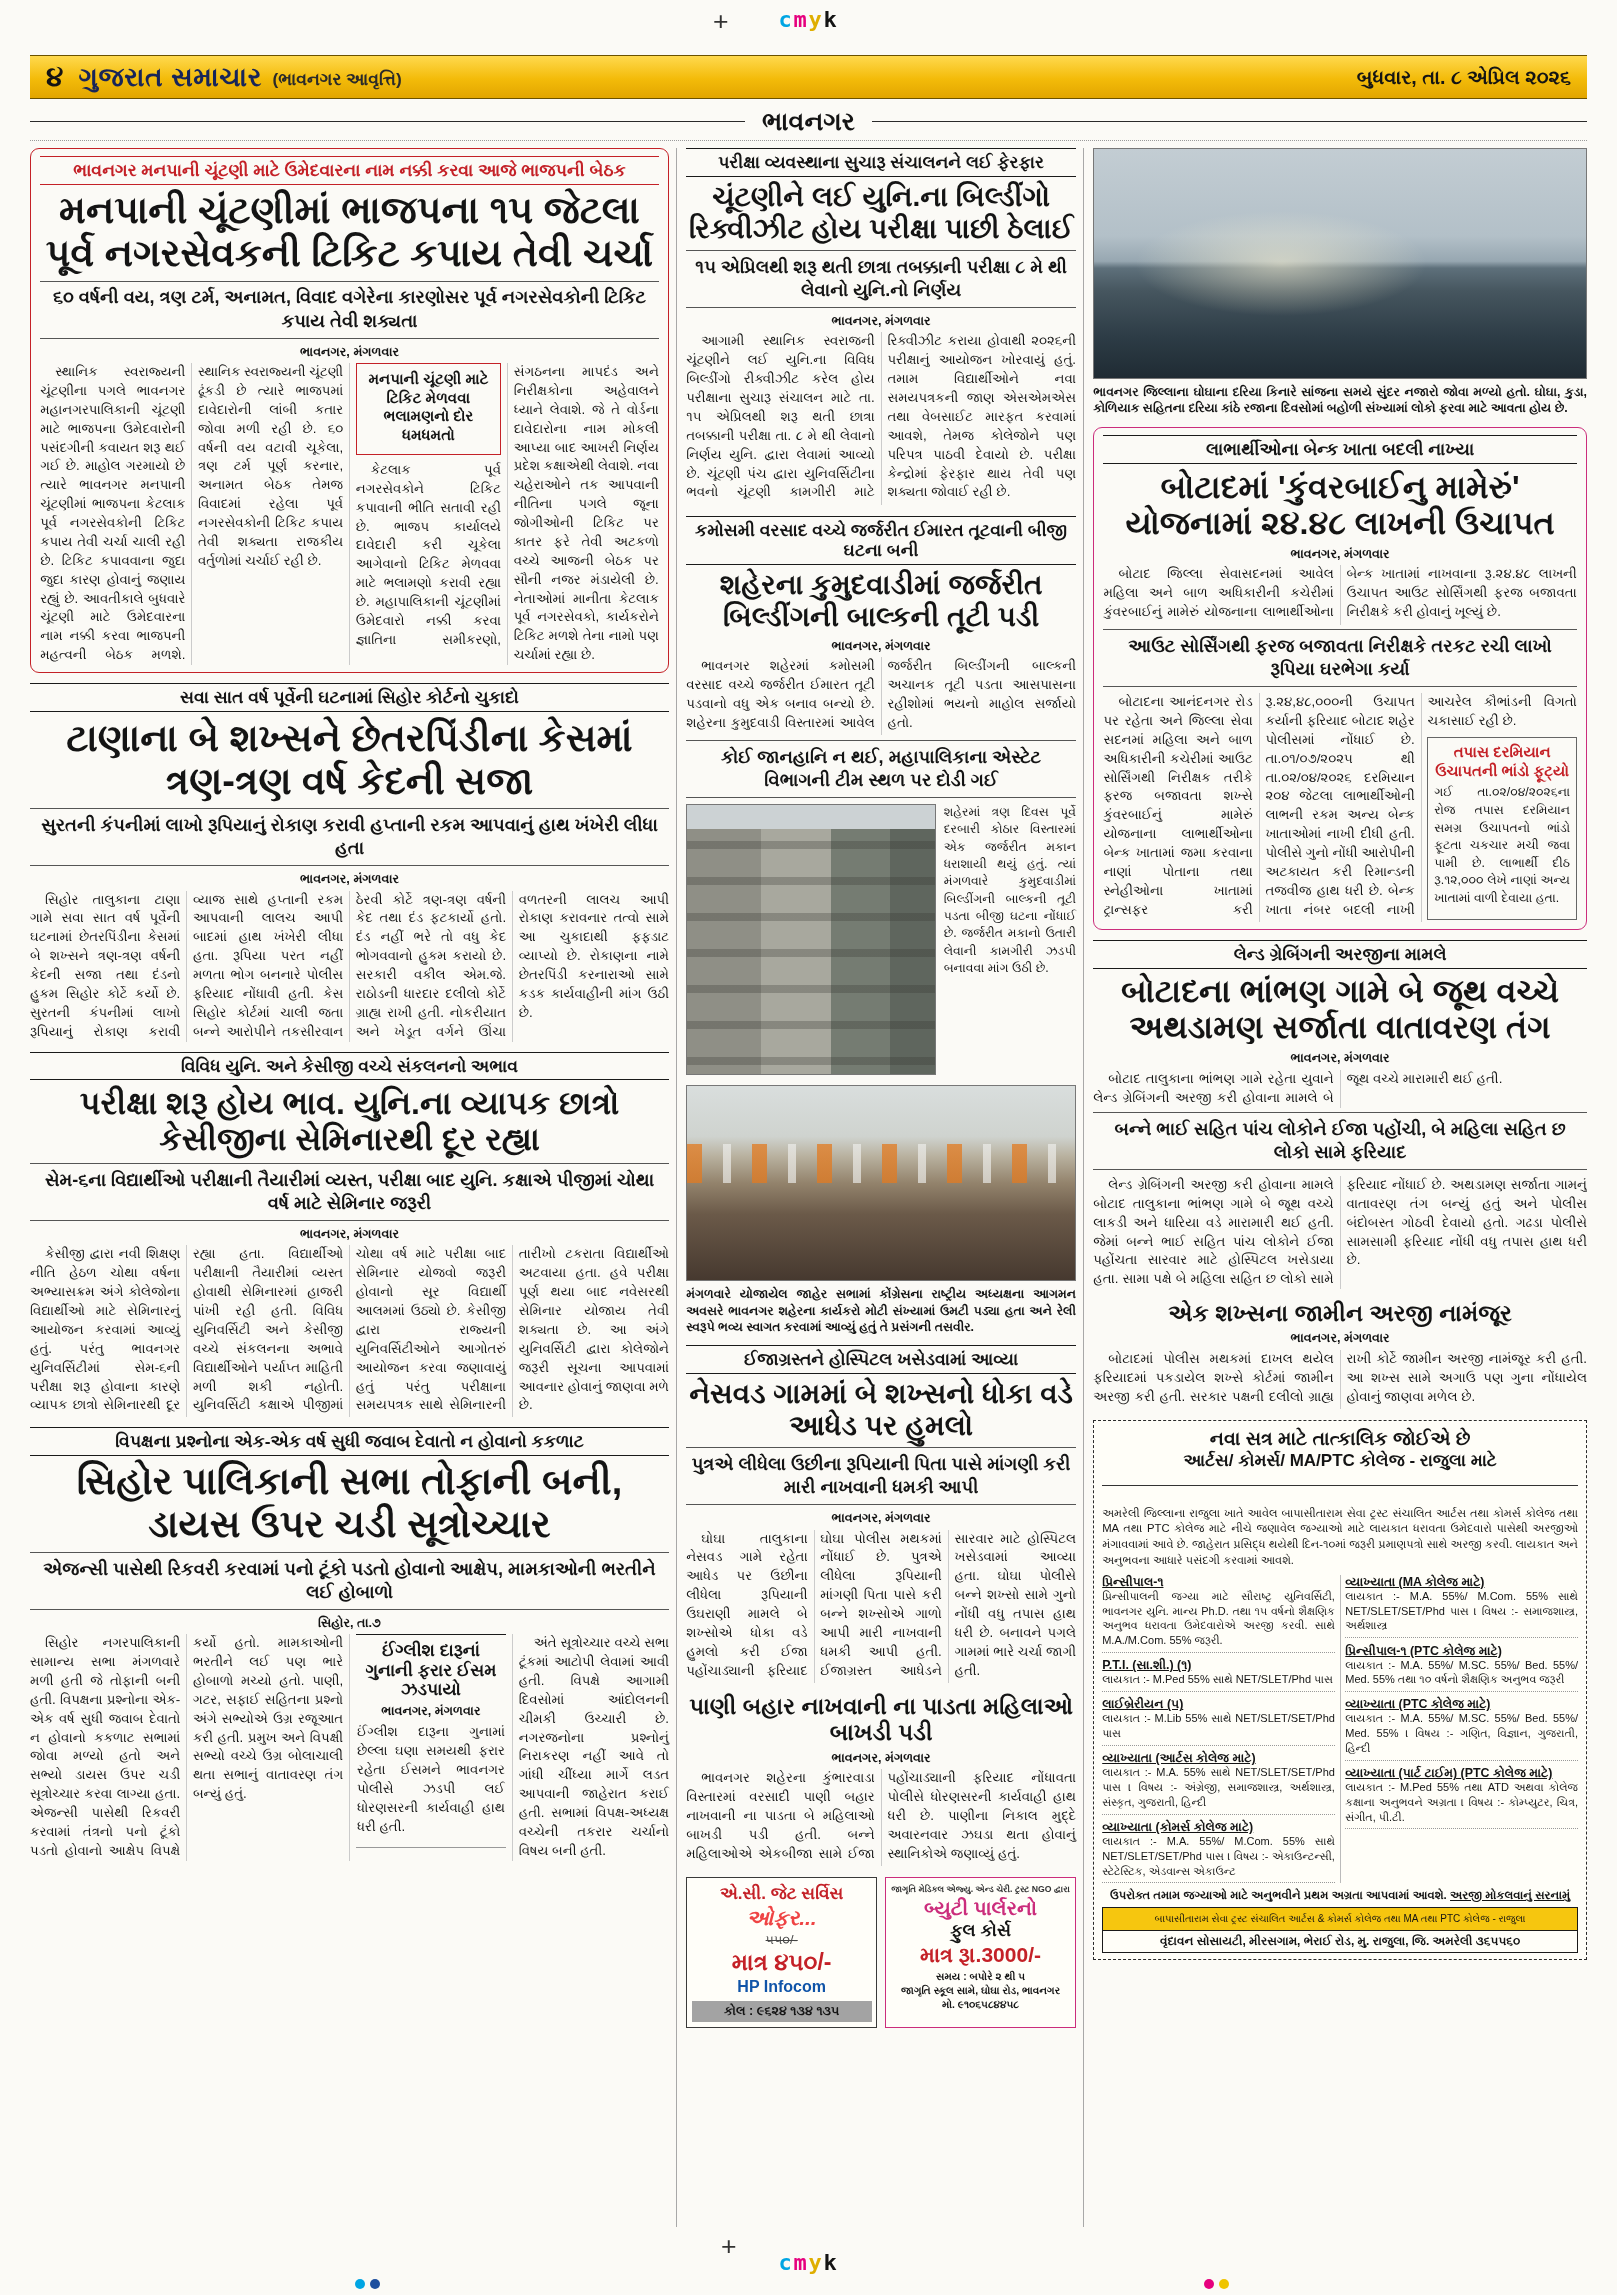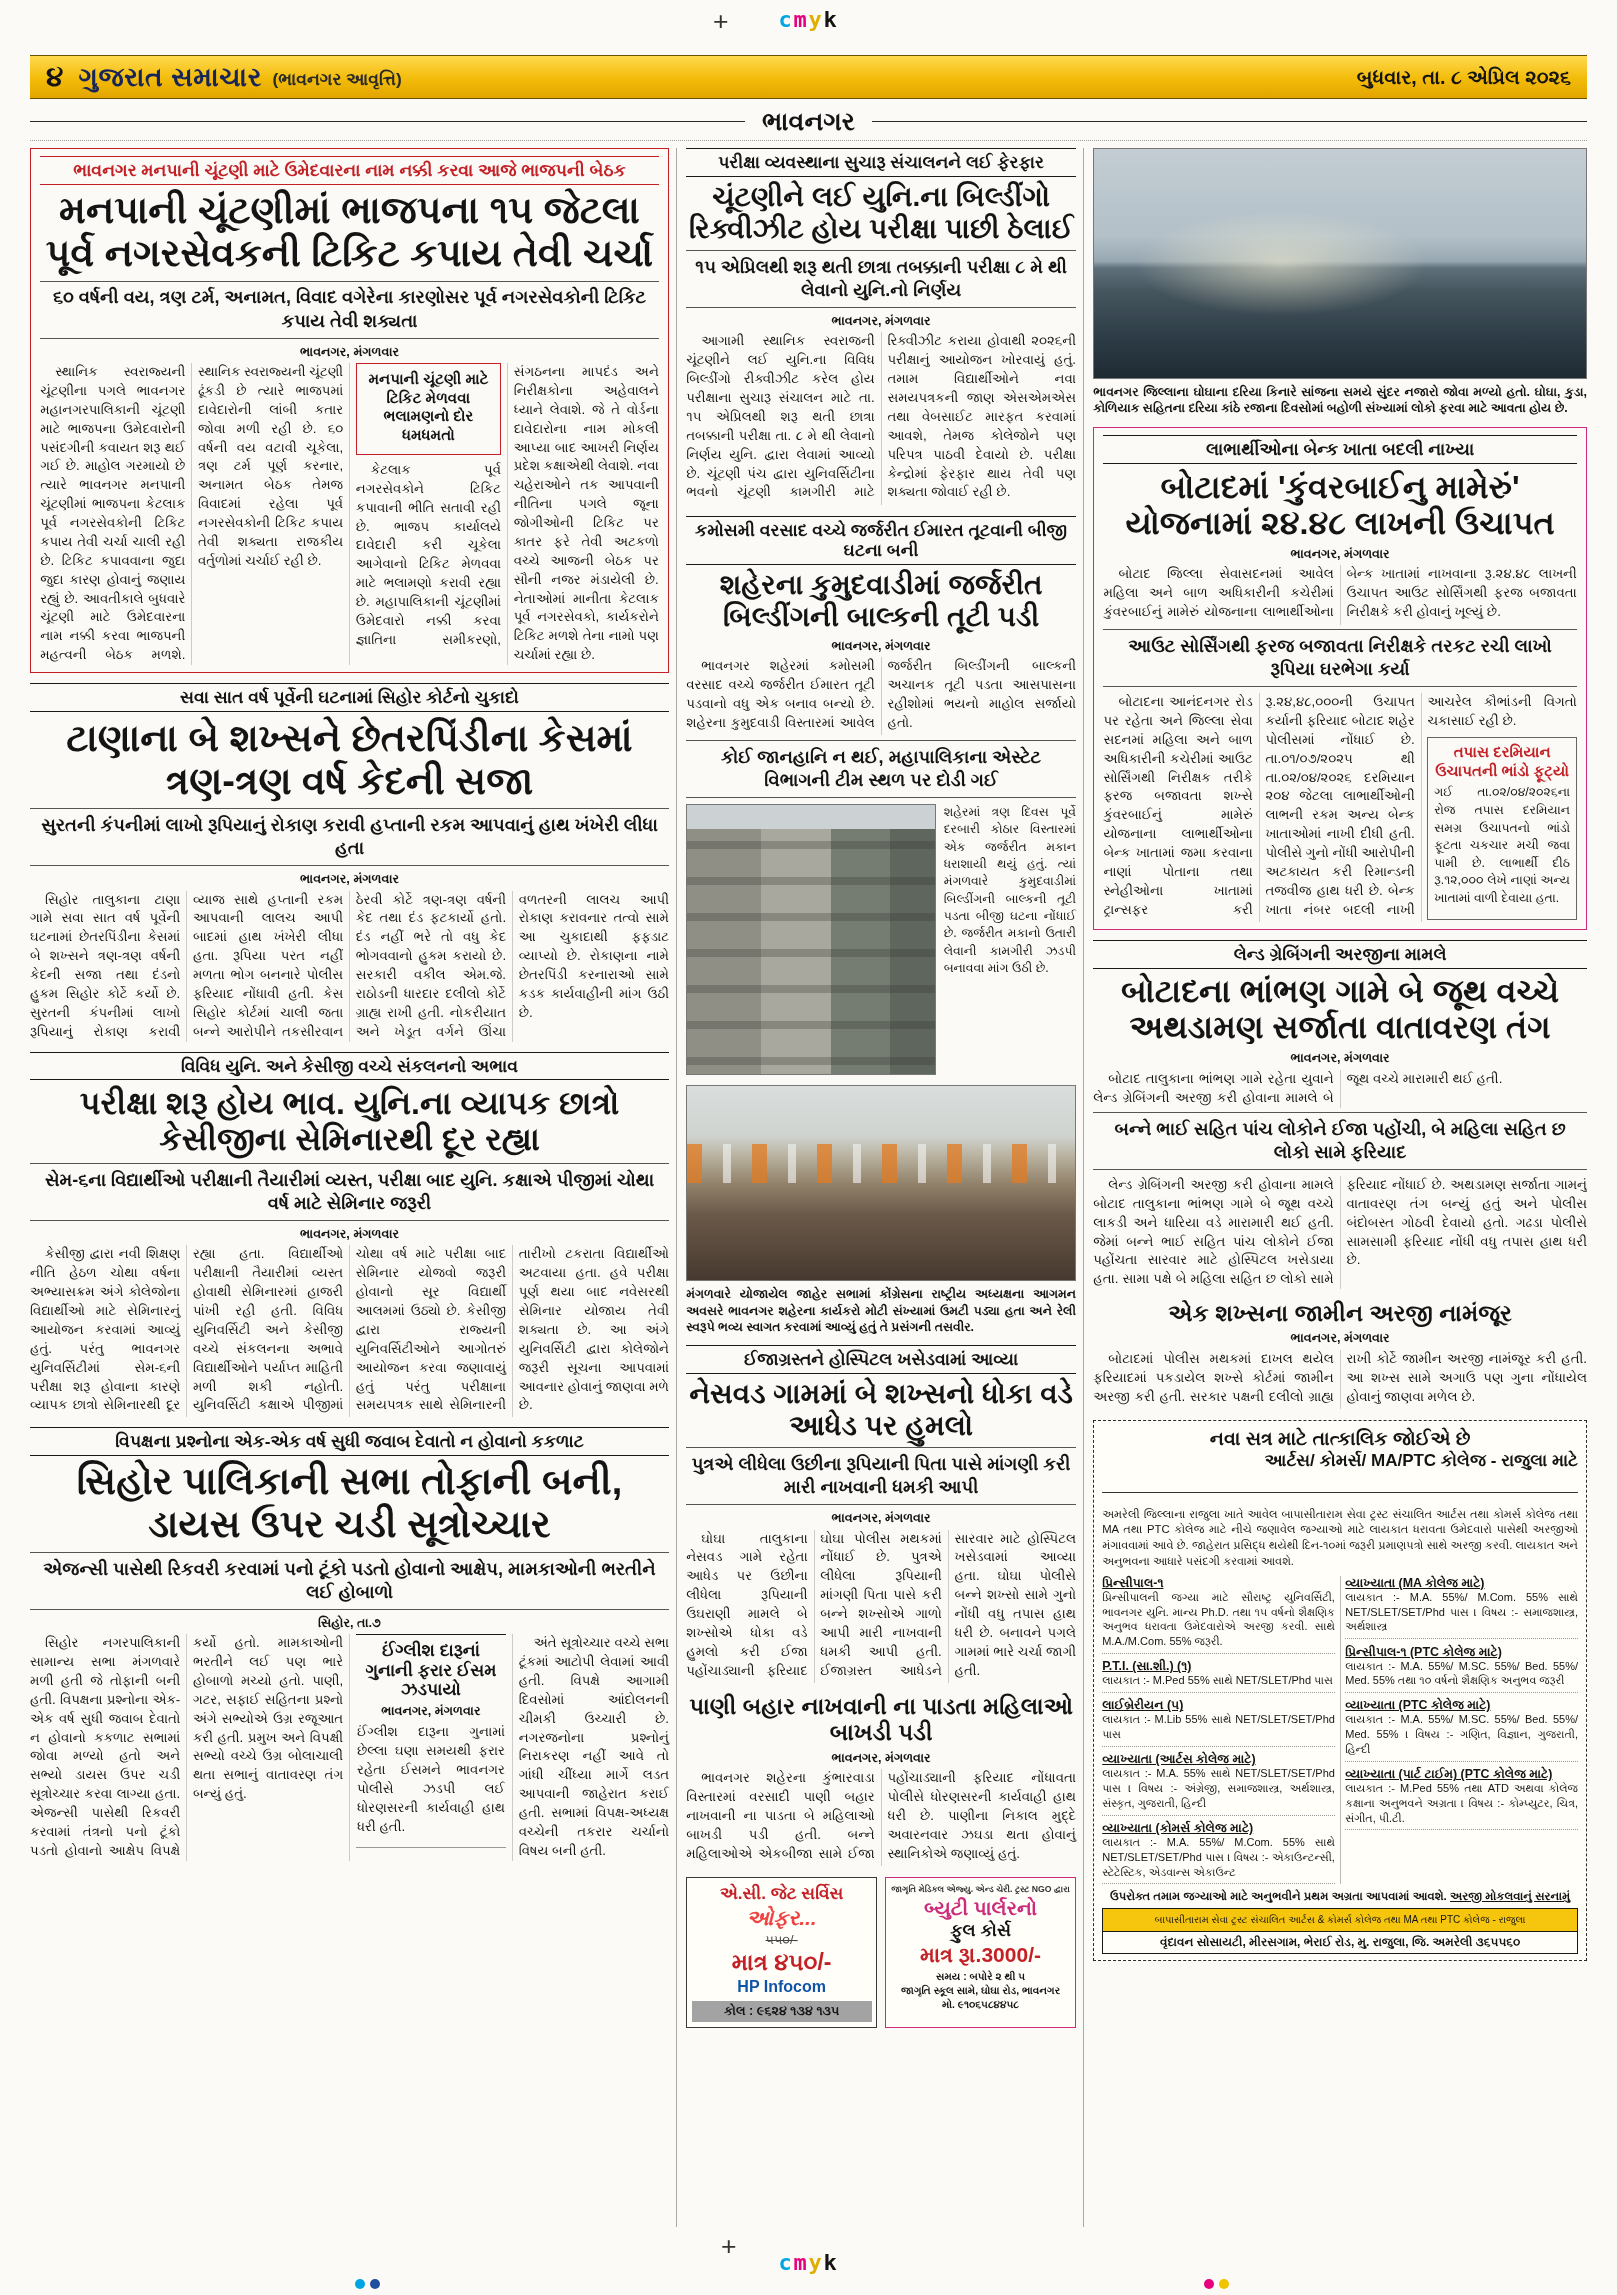--- a/index.html
+++ b/index.html
@@ -58,21 +58,21 @@
   .content {
     position: absolute; left: 30px; right: 30px; top: 148px; height: 2079px;
     display: flex;
   }
   .region { overflow: hidden; height: 100%; }
   .region-left  { width: 646px; padding-right: 7px; }
   .region-mid   { width: 407px; border-left: 0.6px solid #a8a8a8; padding: 0 7px 0 9.2px; }
   .region-right { flex: 1; border-left: 0.6px solid #a8a8a8; padding-left: 9.2px; }
 
   
-  article { margin-bottom: 10.4px; }
+  article { margin-bottom: 10.4px; border-radius: 9px; }
   .kicker {
     font-size: 17.3px; font-weight: 700; text-align: center; line-height: 1.2;
     border-top: 1.2px solid #1a1a1a; border-bottom: 1.2px solid #1a1a1a;
     padding: 2.9px 2.3px; margin-bottom: 4.6px;
   }
   .kicker.red { color: #c42127; border-color: #c42127; }
   .hl { font-weight: 700; text-align: center; line-height: 1.13; margin: 3.5px 0 5.8px; }
   .hl-xl { font-size: 38px; }
   .hl-lg { font-size: 32px; }
   .hl-md { font-size: 28px; }
@@ -139,22 +139,22 @@
   .ad-beauty { border-color: #cb2d7c; }
   .ad-beauty .ngo { font-size: 8.7px; font-weight: 600; color: #333; }
   .ad-beauty .l1 { color: #cb2d7c; font-size: 20px; font-weight: 700; margin-top: 2.3px; }
   .ad-beauty .l2 { font-size: 17.3px; font-weight: 700; }
   .ad-beauty .bprice { color: #c42127; font-size: 21px; font-weight: 700; margin: 2.3px 0; }
   .ad-beauty .meta { font-size: 10.4px; font-weight: 600; line-height: 1.35; }
 
   
   .jobs { border: 1.7px dashed #2a2a2a; padding: 7px 8px 5.8px; margin-top: 7px; background: #fffef8; }
   .jobs .jt1 { font-size: 19px; font-weight: 700; text-align: center; line-height: 1.2; }
-  .jobs .jt2 { font-size: 17px; font-weight: 700; text-align: right; border-bottom: 1.2px solid #333;
-    padding-bottom: 21px; margin-bottom: 14px; }
+  .jobs .jt2 { font-size: 17px; font-weight: 700; text-align: center; border-bottom: 1.2px solid #333;
+    padding-bottom: 14px; margin-bottom: 20px; }
   .jobs .intro { font-size: 11.3px; line-height: 1.4; text-align: justify; margin-bottom: 5.8px; }
   .jobs .entries { column-count: 2; column-gap: 10.4px; column-rule: 0.6px solid #bbb; }
   .jobs .entry { break-inside: avoid; margin-bottom: 5.8px; border-bottom: 0.6px dotted #999; padding-bottom: 3.5px; }
   .jobs .entry .t { font-weight: 700; font-size: 12.4px; text-decoration: underline; }
   .jobs .entry .d { font-size: 11px; line-height: 1.35; text-align: justify; }
   .jobs .note { font-size: 11.6px; font-weight: 700; text-align: center; margin: 4.6px 0; }
   .jobs .note .u { text-decoration: underline; }
   .band-yellow { background: #f6c60f; border: 1.2px solid #1a1a1a; font-weight: 400;
     text-align: center; font-size: 10px; line-height: 1.3; padding: 4.6px 5.8px; }
   .band-addr { border: 1.2px solid #1a1a1a; border-top: none; font-weight: 700;

